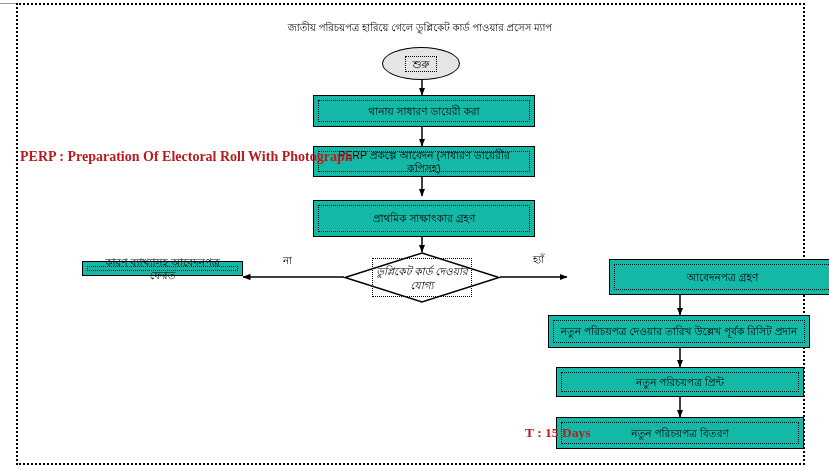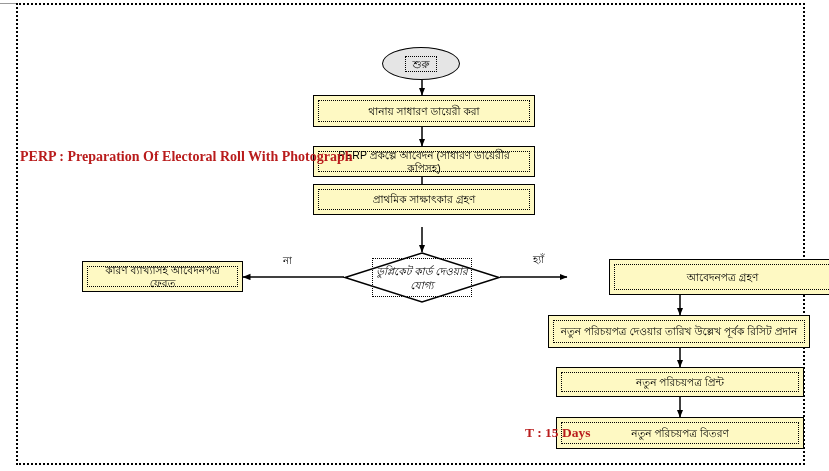--- a/index.html
+++ b/index.html
@@ -51,21 +51,21 @@
     line-height: 13px;
     color: #000;
     font-family: "Liberation Sans", sans-serif;
     white-space: nowrap;
   }
 
   
   .node {
     position: absolute;
     border: 1.5px solid #000;
-    background: #fef9c3;
+    background: #14b8a6;
     box-sizing: border-box;
     padding: 4px;
   }
   .node > .inner {
     border: 1.5px dotted #000;
     height: 100%;
     box-sizing: border-box;
     display: flex;
     align-items: center;
     justify-content: center;
@@ -180,49 +180,50 @@
       <line x1="500" y1="277" x2="567" y2="277" marker-end="url(#ah)"></line>
 
       <line x1="680" y1="291" x2="680" y2="315" marker-end="url(#ah)"></line>
 
       <line x1="680" y1="348" x2="680" y2="367" marker-end="url(#ah)"></line>
 
       <line x1="680" y1="397" x2="680" y2="417" marker-end="url(#ah)"></line>
     </g>
   </svg>
 
+  <div class="title">জাতীয় পরিচয়পত্র হারিয়ে গেলে ডুপ্লিকেট কার্ড পাওয়ার প্রসেস ম্যাপ</div>
 
   <div class="terminator" style="left:382px; top:47px; width:78px; height:33px;">
     <span class="inner">শুরু</span>
   </div>
 
   <div class="node" style="left:313px; top:95px; width:222px; height:32px;">
     <div class="inner">থানায় সাধারণ ডায়েরী করা</div>
   </div>
 
   <div class="node" style="left:313px; top:146px; width:222px; height:31px;">
     <div class="inner">PERP প্রকল্পে আবেদন (সাধারণ ডায়েরীর কপিসহ)</div>
   </div>
 
-  <div class="node" style="left:313px; top:184px; width:222px; height:31px;">
+  <div class="node" style="left:313px; top:200px; width:222px; height:37px;">
     <div class="inner">প্রাথমিক সাক্ষাৎকার গ্রহণ</div>
   </div>
 
   <div class="decision-wrap" style="left:344px; top:252px; width:156px; height:51px;">
     <svg width="156" height="51" viewBox="0 0 156 51" xmlns="http://www.w3.org/2000/svg">
       <polygon points="78,1 155,25.5 78,50 1,25.5" fill="#fff" stroke="#000" stroke-width="1.5"></polygon>
     </svg>
     <div class="decision-label" style="left:28px; top:6px; width:100px; height:39px;">ডুপ্লিকেট কার্ড দেওয়ার যোগ্য</div>
   </div>
 
   <div class="edge-label" style="left:283px; top:255px;">না</div>
 
   <div class="edge-label" style="left:533px; top:254px;">হ্যাঁ</div>
 
-  <div class="node" style="left:82px; top:261px; width:161px; height:31px;">
+  <div class="node" style="left:82px; top:261px; width:161px; height:15px;">
     <div class="inner">কারণ ব্যাখ্যাসহ আবেদনপত্র ফেরত</div>
   </div>
 
   <div class="node" style="left:567px; top:259px; width:227px; height:36px;margin-left:42px;">
     <div class="inner">আবেদনপত্র গ্রহণ</div>
   </div>
 
   <div class="node" style="left:548px; top:315px; width:262px; height:33px;">
     <div class="inner">নতুন পরিচয়পত্র দেওয়ার তারিখ উল্লেখ পূর্বক রিসিট প্রদান</div>
   </div>

